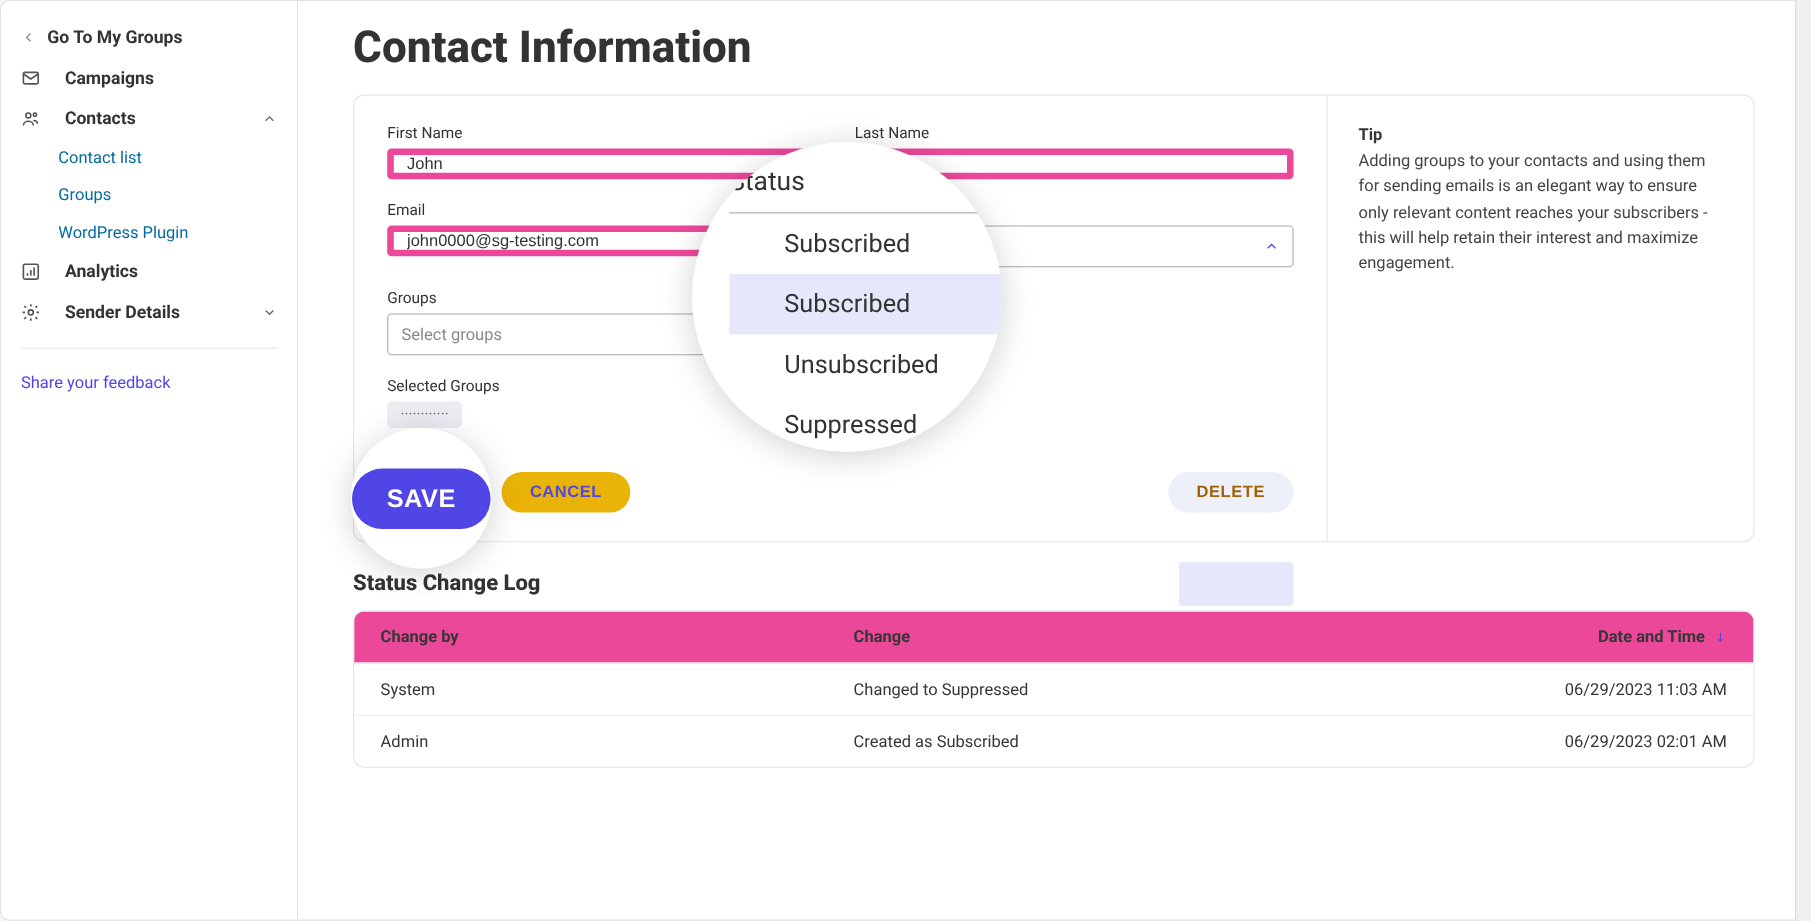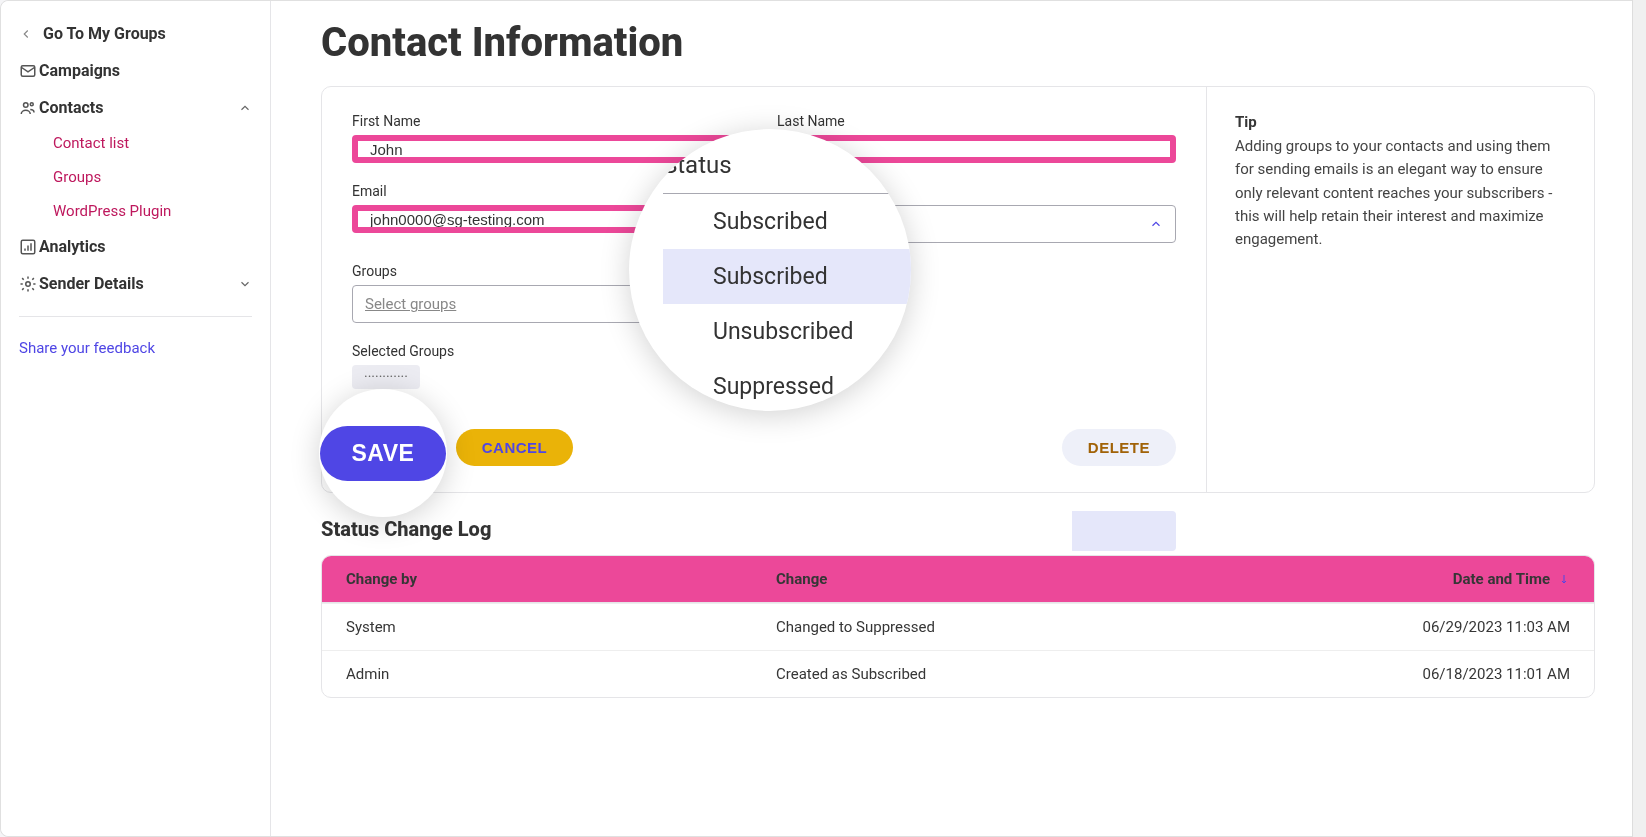--- a/index.html
+++ b/index.html
@@ -2,39 +2,39 @@
 <html><head>
 <meta charset="utf-8">
 <style>
 * { box-sizing: border-box; margin: 0; padding: 0; }
 body { font-family: -apple-system, BlinkMacSystemFont, "Segoe UI", Roboto, Arial, sans-serif; background: #f5f5f7; color: #363636; overflow: hidden; width: 1646px; height: 837px; position: relative; border: 1px solid #e0e0e0; border-radius: 8px; }
 .app { display: flex; width: 100%; height: 100%; background: #fff; border-radius: 8px; overflow: hidden; }
 .sidebar { width: 270px; border-right: 1px solid #e5e5e8; padding: 14px 0; background: #fff; display: flex; flex-direction: column; }
 .side-top { padding: 0 18px; }
 .side-link { display: flex; align-items: center; gap: 10px; padding: 9px 0; font-size: 16px; font-weight: 700; color: #333; cursor: pointer; }
 .side-link .arrow { width: 14px; height: 14px; color: #888; }
-.nav-item { display: flex; align-items: center; gap: 2px; padding: 9px 18px; font-size: 16px; font-weight: 700; color: #333; cursor: pointer; }
+.nav-item { display: flex; align-items: center; gap: 22px; padding: 9px 18px; font-size: 16px; font-weight: 700; color: #333; cursor: pointer; }
 .nav-item .nicon { width: 18px; height: 18px; color: #555; flex-shrink: 0; }
 .nav-item .chev { margin-left: auto; width: 14px; height: 14px; color: #666; }
-.sub-item { padding: 8px 18px 8px 52px; font-size: 15px; color: #be185d; cursor: pointer; font-weight: 400; }
+.sub-item { padding: 8px 18px 8px 52px; font-size: 15px; color: #0369a1; cursor: pointer; font-weight: 400; }
 .divider { height: 1px; background: #e5e5e8; margin: 14px 18px; }
 .feedback { padding: 0 18px; font-size: 15px; color: #4f46e5; cursor: pointer; margin-top: 8px; }
 .main { flex: 1; padding: 18px 50px 30px 50px; overflow: auto; position: relative; }
 .page-title { font-size: 40px; font-weight: 800; color: #333; margin-bottom: 20px; }
 .card { border: 1px solid #e5e5e8; border-radius: 10px; background: #fff; display: flex; position: relative; }
 .form-col { flex: 1; padding: 26px 30px 26px 30px; }
 .tip-col { width: 388px; border-left: 1px solid #e5e5e8; padding: 26px 28px; }
 .row { display: flex; gap: 26px; margin-bottom: 20px; }
 .field { flex: 1; display: flex; flex-direction: column; }
 .label { font-size: 14px; color: #333; margin-bottom: 6px; font-weight: 400; }
 .input { height: 28px; border: 6px solid #ec4899; border-radius: 4px; padding: 0 12px; font-size: 15px; color: #333; background: #fff; }
 .input::placeholder { color: #888; }
 .select-box { height: 38px; border: 1px solid #a8a8b1; border-radius: 4px; padding: 0 12px; font-size: 15px; color: #333; background: #fff; display: flex; align-items: center; justify-content: space-between; cursor: pointer; }
 .select-box .chup { width: 14px; height: 14px; color: #4f46e5; }
-.groups-select { height: 38px; border: 1px solid #a8a8b1; border-radius: 4px; padding: 0 12px; font-size: 15px; color: #888; background: #fff; display: flex; align-items: center; cursor: pointer; width: 350px; text-decoration: underline; }
+.groups-select { height: 38px; border: 1px solid #a8a8b1; border-radius: 4px; padding: 0 12px; font-size: 15px; color: #888; background: #fff; display: flex; align-items: center; cursor: pointer; width: 350px; }
 .selected-groups { margin-top: 6px; }
 .chip { display: inline-block; background: #ececf2; border-radius: 4px; padding: 4px 12px; font-size: 14px; color: #666; }
 .actions { display: flex; align-items: center; gap: 10px; margin-top: 40px; }
 .btn { border: none; border-radius: 999px; padding: 10px 26px; font-size: 15px; font-weight: 700; cursor: pointer; letter-spacing: 0.5px; }
 .btn-primary { background: #4f46e5; color: #fff; }
 .btn-light { background: #eab308; color: #4f46e5; }
 .btn-delete { background: #eef0f9; color: #a16207; margin-left: auto; }
 .tip-title { font-weight: 700; font-size: 15px; margin-bottom: 4px; }
 .tip-text { font-size: 15px; color: #444; line-height: 1.55; }
 .zoom-status { position: absolute; border-radius: 50%; background: #fff; box-shadow: 0 4px 30px rgba(0,0,0,0.18); overflow: hidden; z-index: 50; }
@@ -181,21 +181,21 @@
         </div>
       </div>
       <div class="log-row">
         <div class="c1">System</div>
         <div class="c2">Changed to Suppressed</div>
         <div class="c3">06/29/2023 11:03 AM</div>
       </div>
       <div class="log-row">
         <div class="c1">Admin</div>
         <div class="c2">Created as Subscribed</div>
-        <div class="c3">06/18/2023 11:01 AM</div>
+        <div class="c3">06/29/2023 02:01 AM</div>
       </div>
     </div>
   </main>
 </div>
 
 <div class="zoom-status" style="left:628px; top:128px; width:282px; height:282px;">
   <div class="zoom-inner">
     <div class="zslabel">Status</div>
     <div style="border:1px solid #a8a8b1; border-left:none; border-right:none; border-bottom:none; margin-left:34px;">
       <div class="zsopt">Subscribed</div>

